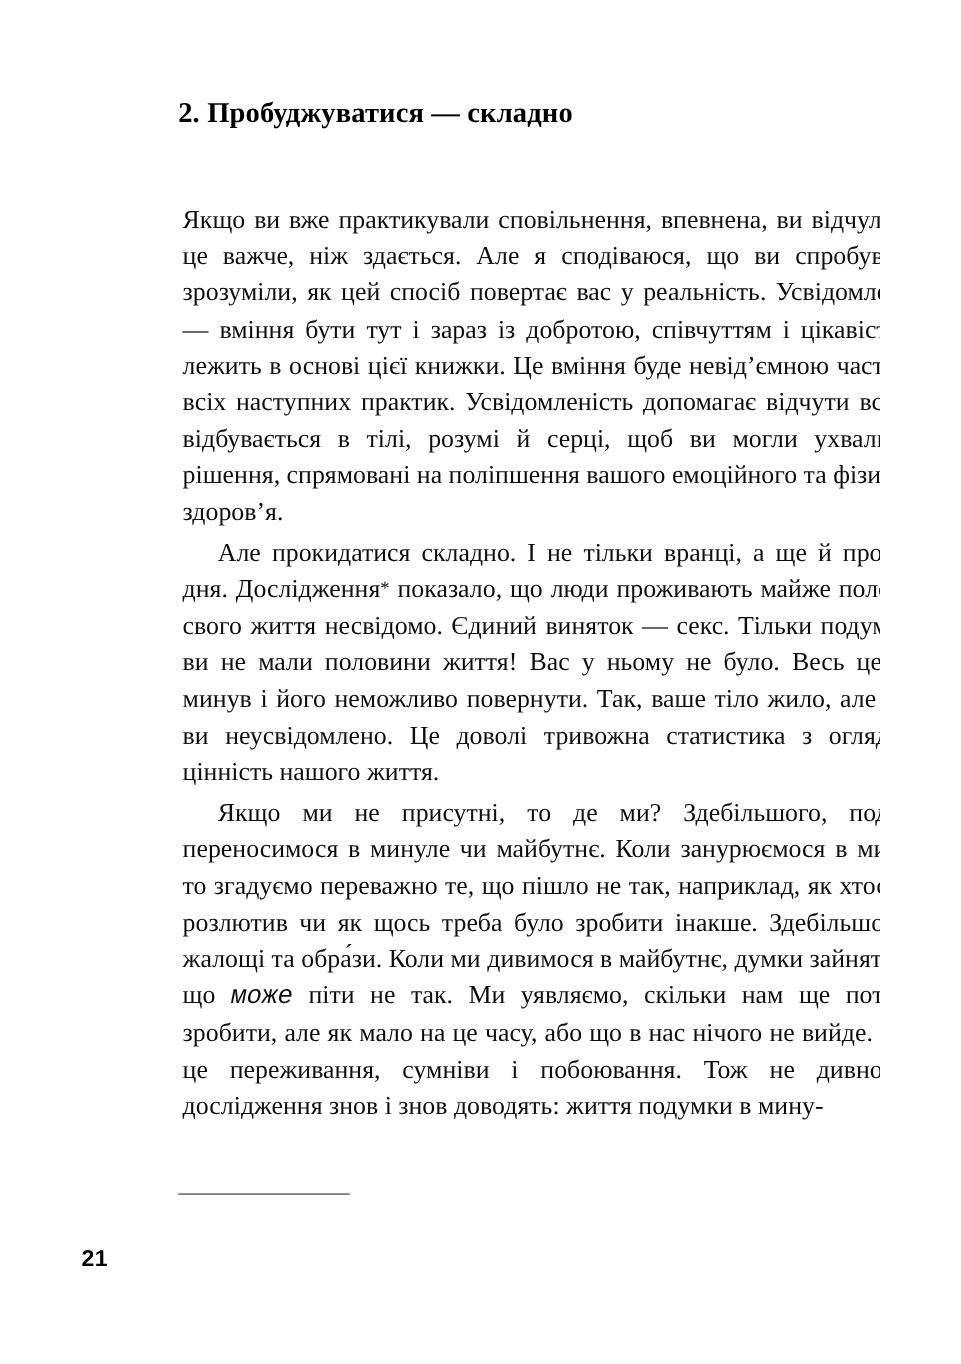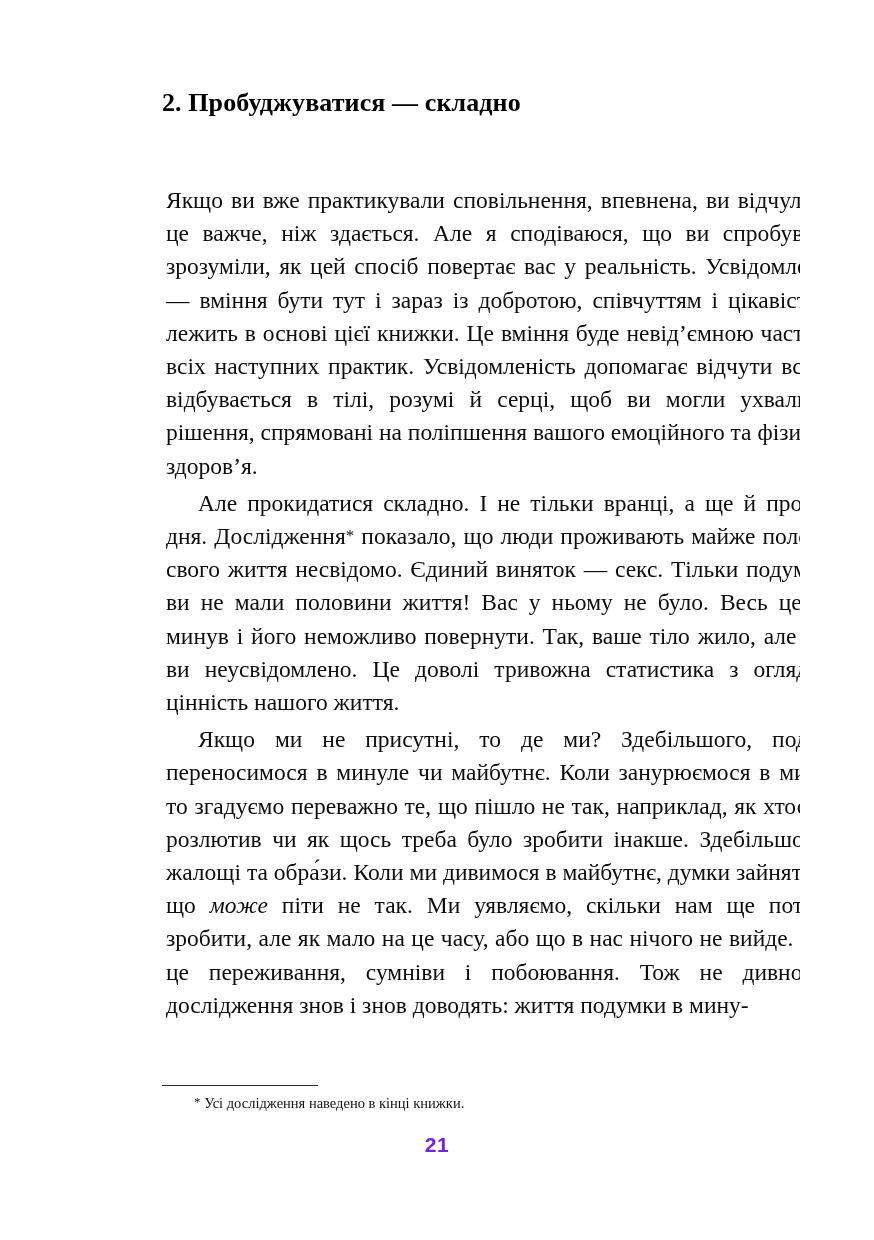--- a/index.html
+++ b/index.html
@@ -54,20 +54,21 @@
     color: #0d0d0d;
   }
   .para + .para {
     text-indent: 32px;
   }
   .para.first {
     text-indent: 0;
   }
   .para em {
     font-style: italic;
+    font-family: Liberation Mono, monospace;
   }
   .fn-marker {
     font-size: 17px;
     vertical-align: 3px;
     line-height: 0;
   }
 
   .footnote-area {
     position: absolute;
     left: 88px;
@@ -91,26 +92,25 @@
     font-size: 13px;
     vertical-align: 2px;
     line-height: 0;
   }
 
   .page-number {
     position: absolute;
     left: 0;
     right: 0;
     top: 1133px;
-    text-align: center;
     font-family: "Liberation Sans", "DejaVu Sans", sans-serif;
     font-size: 21px;
     font-weight: bold;
     letter-spacing: 0.5px;
-    color: #6d28d9;
+    color: #000000;
   }
 </style>
 </head>
 <body>
 
 <div class="page">
 
   <div class="content">
 
     <h1 class="chapter-heading">2. Пробуджуватися — складно</h1>
@@ -121,18 +121,17 @@
 
       <p class="para"><span>Але прокидатися складно. І не тільки вранці, а ще й протягом дня. Дослідження</span><sup class="fn-marker">*</sup><span> показало, що люди проживають майже половину свого життя несвідомо. Єдиний виняток — секс. Тільки подумайте: ви не мали половини життя! Вас у ньому не було. Весь цей час минув і його неможливо повернути. Так, ваше тіло жило, але діяли ви неусвідомлено. Це доволі тривожна статистика з огляду на цінність нашого життя.</span></p>
 
       <p class="para"><span>Якщо ми не присутні, то де ми? Здебільшого, подумки переносимося в минуле чи майбутнє. Коли занурюємося в минуле, то згадуємо переважно те, що пішло не так, наприклад, як хтось нас розлютив чи як щось треба було зробити інакше. Здебільшого це жалощі та обра́зи. Коли ми дивимося в майбутнє, думки зайняті тим, що </span><em>може</em><span> піти не так. Ми уявляємо, скільки нам ще потрібно зробити, але як мало на це часу, або що в нас нічого не вийде. Тобто це переживання, сумніви і побоювання. Тож не дивно, що дослідження знов і знов доводять: життя подумки в мину-</span></p>
 
     </div>
   </div>
 
   <div class="footnote-area">
     <div class="footnote-rule"></div>
-    <p class="footnote-text"><span class="fn-star">*</span> <span>Усі дослідження наведено в кінці книжки.</span></p>
   </div>
 
   <div class="page-number">21</div>
 
 </div>
 
 </body></html>

